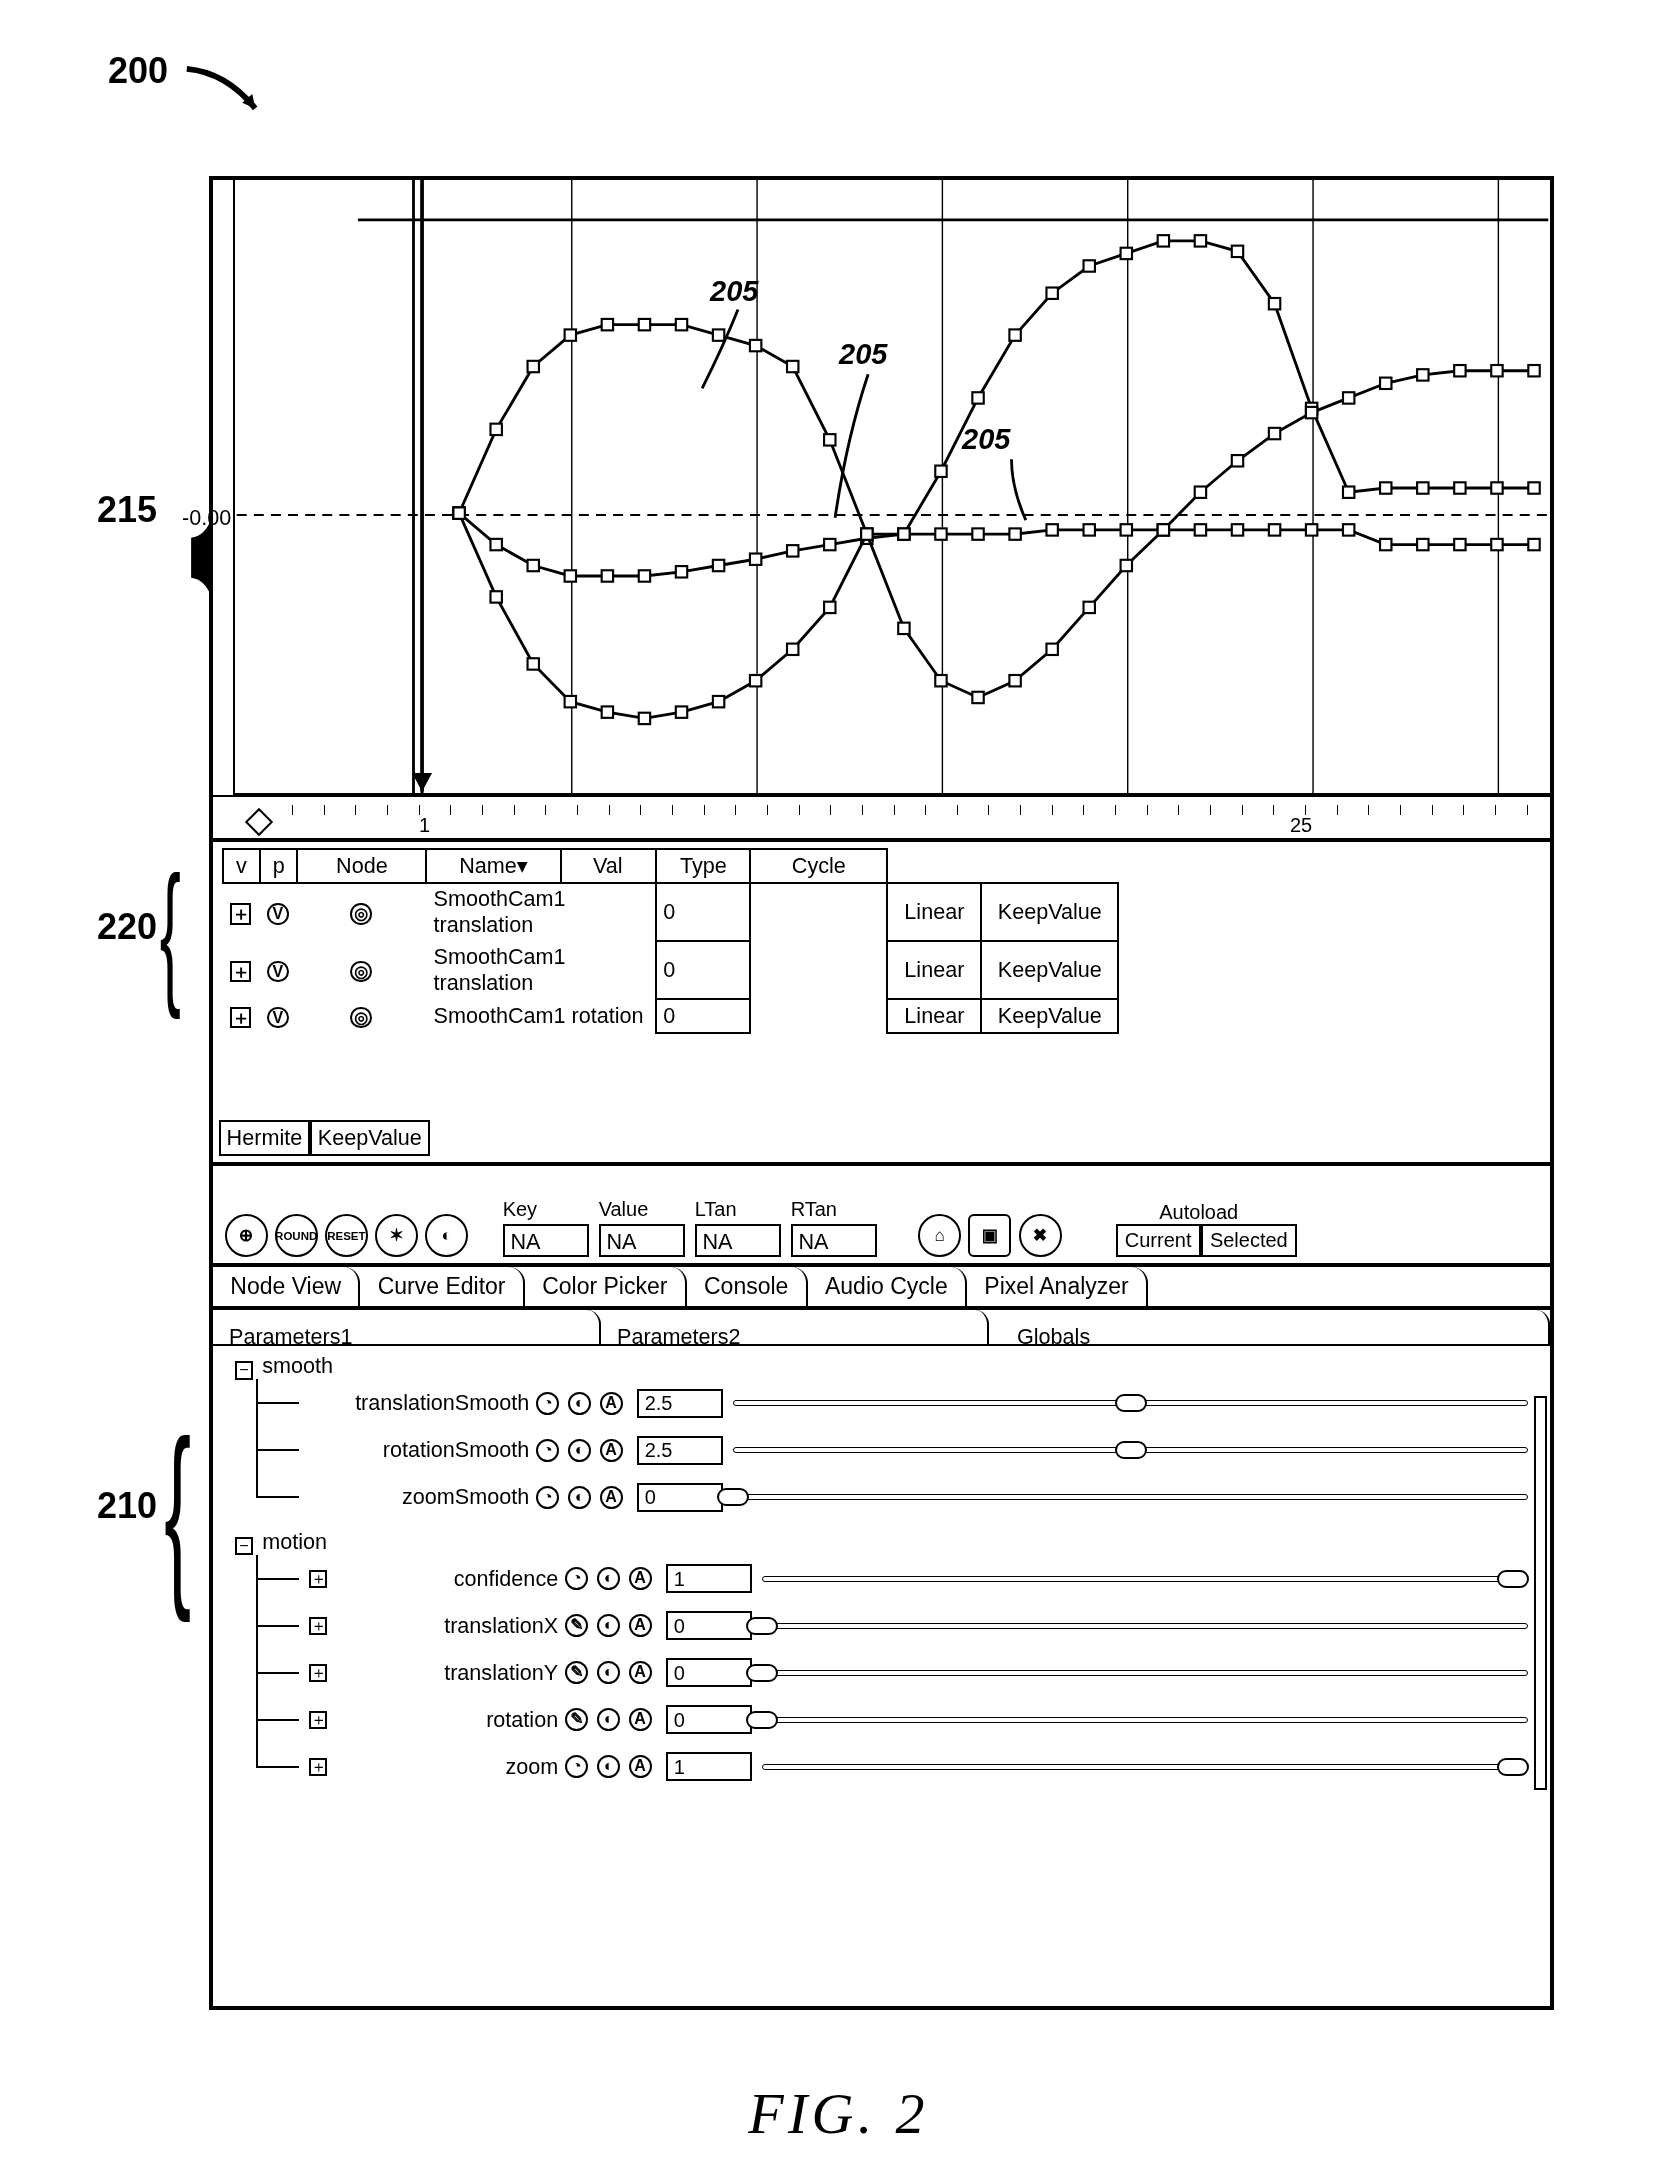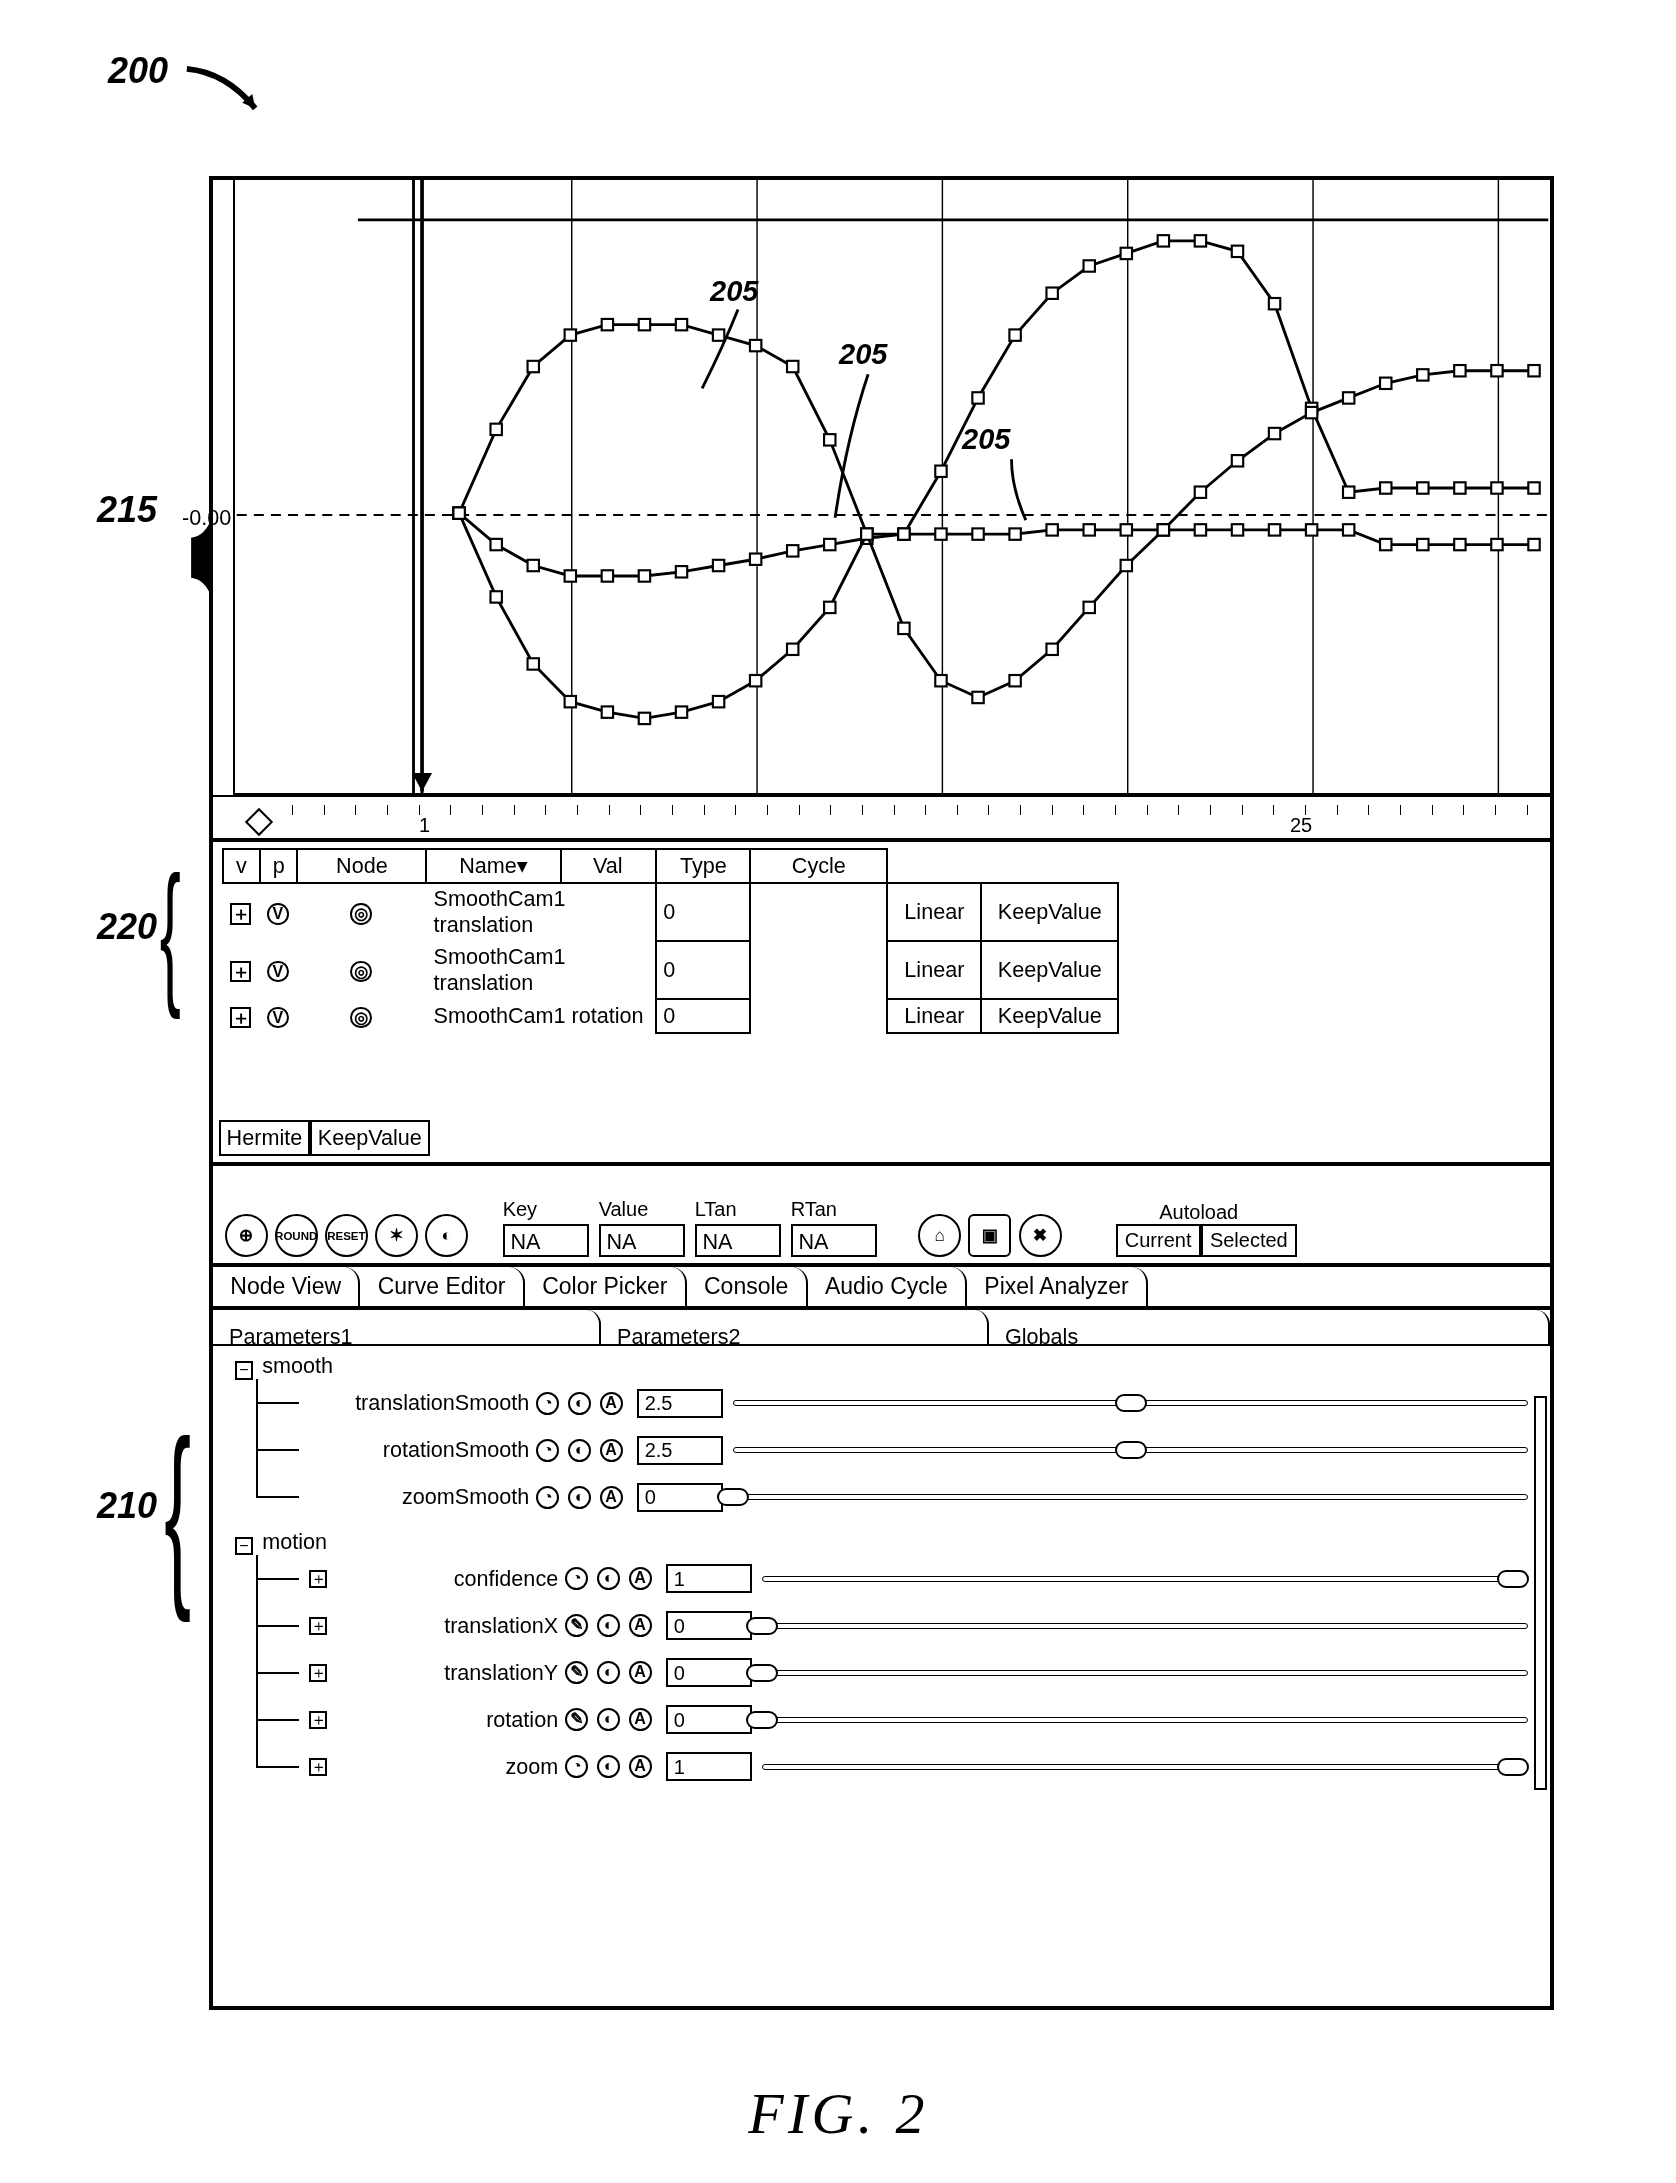--- a/index.html
+++ b/index.html
@@ -1,19 +1,19 @@
 <!DOCTYPE html>
 <html style="font-size:11.5px"><head>
 <meta charset="utf-8">
 <style>
   * { box-sizing: border-box; }
   html, body { margin:0; padding:0; background:#fff; font-family: Arial, Helvetica, sans-serif; }
   body { width:1677px; height:2183px; position:relative; }
 
-  .callout { position:absolute; font-size:36px; font-style:italic; font-weight:bold; }
+  .callout { position:absolute; font-size:36px; font-weight:bold; }
   .callout-arrow { position:absolute; }
 
   .brace { position:absolute; font-size:273px; line-height:1; transform:scaleX(0.4); user-select:none; }
 
   .main { position:absolute; left:209px; top:176px; width:1345px; height:1834px; border:4.3px solid #000; background:#fff; }
 
   
   .graph { position:relative; height:662px; border-bottom:4.3px solid #000; }
   .graph-inner { position:absolute; left:20px; top:0; right:0; bottom:43px; border-left:2.9px solid #000; border-bottom:2.9px solid #000;}
   .graph-axis-label { position:absolute; left:-7.2px; top:259px; font-size:21.6px; }
@@ -379,21 +379,21 @@
       <div class="tab">Color Picker</div>
       <div class="tab">Console</div>
       <div class="tab">Audio Cycle</div>
       <div class="tab">Pixel Analyzer</div>
     </div>
 
   <div class="params">
     <div class="param-tabs" id="param-tabs">
         <div class="param-tab" style="flex: 0 0 388px;">Parameters1</div>
         <div class="param-tab" style="flex: 0 0 388px;">Parameters2</div>
-        <div class="param-tab" style="flex: 1 1 0%;">Globals</div>
+        <div class="param-tab" style="flex: 1 1 0%; margin-left: 12px;">Globals</div>
       </div>
     <div class="param-body">
       <div class="scroll-indicator"></div>
 
       <div>
         <span class="tree-toggle">−</span>
         <span class="param-group-label">smooth</span>
       </div>
       <div id="smooth-rows">
           <div class="param-row">

